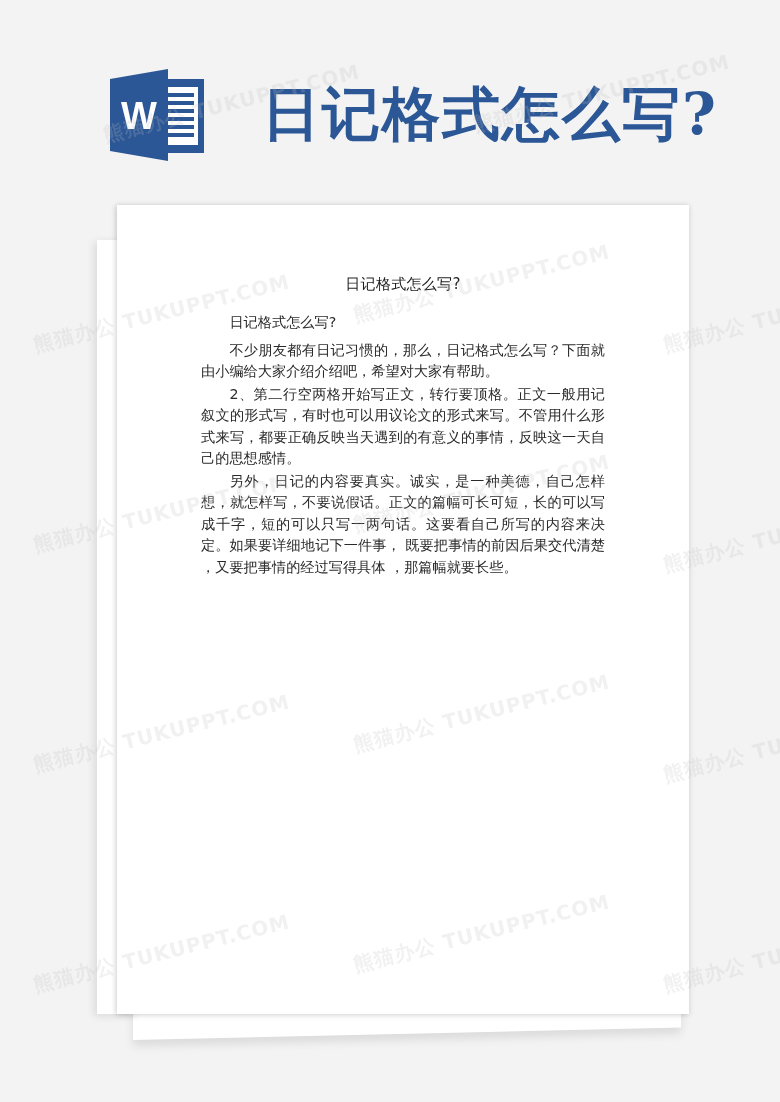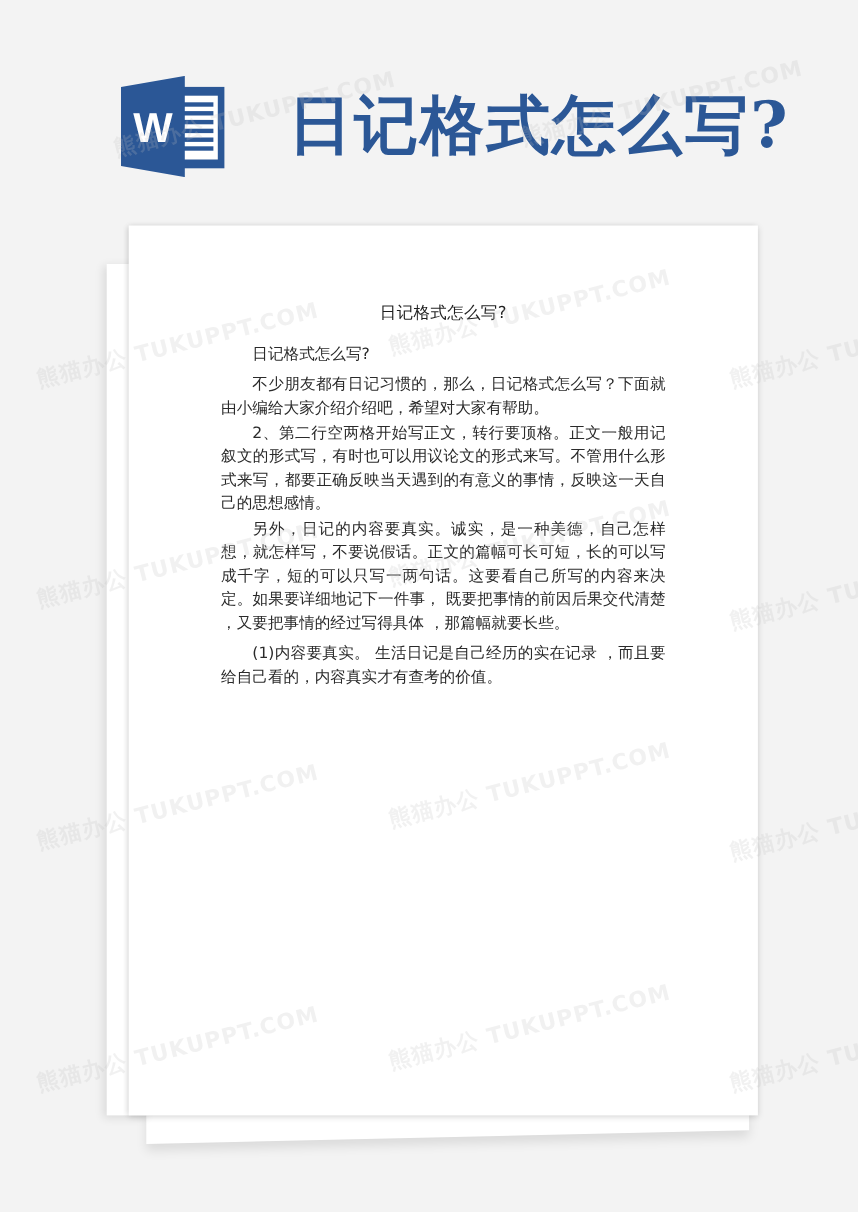--- a/index.html
+++ b/index.html
@@ -81,21 +81,20 @@
   <div class="page-back-bottom"></div>
   <div class="page-back-left"></div>
 
   <div class="page-front">
     <div class="doc-title">日记格式怎么写?</div>
     <div class="doc-body">
       <p>日记格式怎么写?</p>
       <p class="gap">不少朋友都有日记习惯的，那么，日记格式怎么写？下面就由小编给大家介绍介绍吧，希望对大家有帮助。</p>
       <p>2、第二行空两格开始写正文，转行要顶格。正文一般用记叙文的形式写，有时也可以用议论文的形式来写。不管用什么形式来写，都要正确反映当天遇到的有意义的事情，反映这一天自己的思想感情。</p>
       <p>另外，日记的内容要真实。诚实，是一种美德，自己怎样想，就怎样写，不要说假话。正文的篇幅可长可短，长的可以写成千字，短的可以只写一两句话。这要看自己所写的内容来决定。如果要详细地记下一件事， 既要把事情的前因后果交代清楚 ，又要把事情的经过写得具体 ，那篇幅就要长些。</p>
-      <p class="gap">(1)内容要真实。 生活日记是自己经历的实在记录 ，而且要给自己看的，内容真实才有查考的价值。</p>
     </div>
   </div>
 
   <div class="wm" style="left:30px;top:300px;">熊猫办公 TUKUPPT.COM</div>
   <div class="wm" style="left:350px;top:270px;">熊猫办公 TUKUPPT.COM</div>
   <div class="wm" style="left:660px;top:300px;">熊猫办公 TUKUPPT.COM</div>
   <div class="wm" style="left:30px;top:500px;">熊猫办公 TUKUPPT.COM</div>
   <div class="wm" style="left:350px;top:480px;">熊猫办公 TUKUPPT.COM</div>
   <div class="wm" style="left:660px;top:520px;">熊猫办公 TUKUPPT.COM</div>
   <div class="wm" style="left:30px;top:720px;">熊猫办公 TUKUPPT.COM</div>

